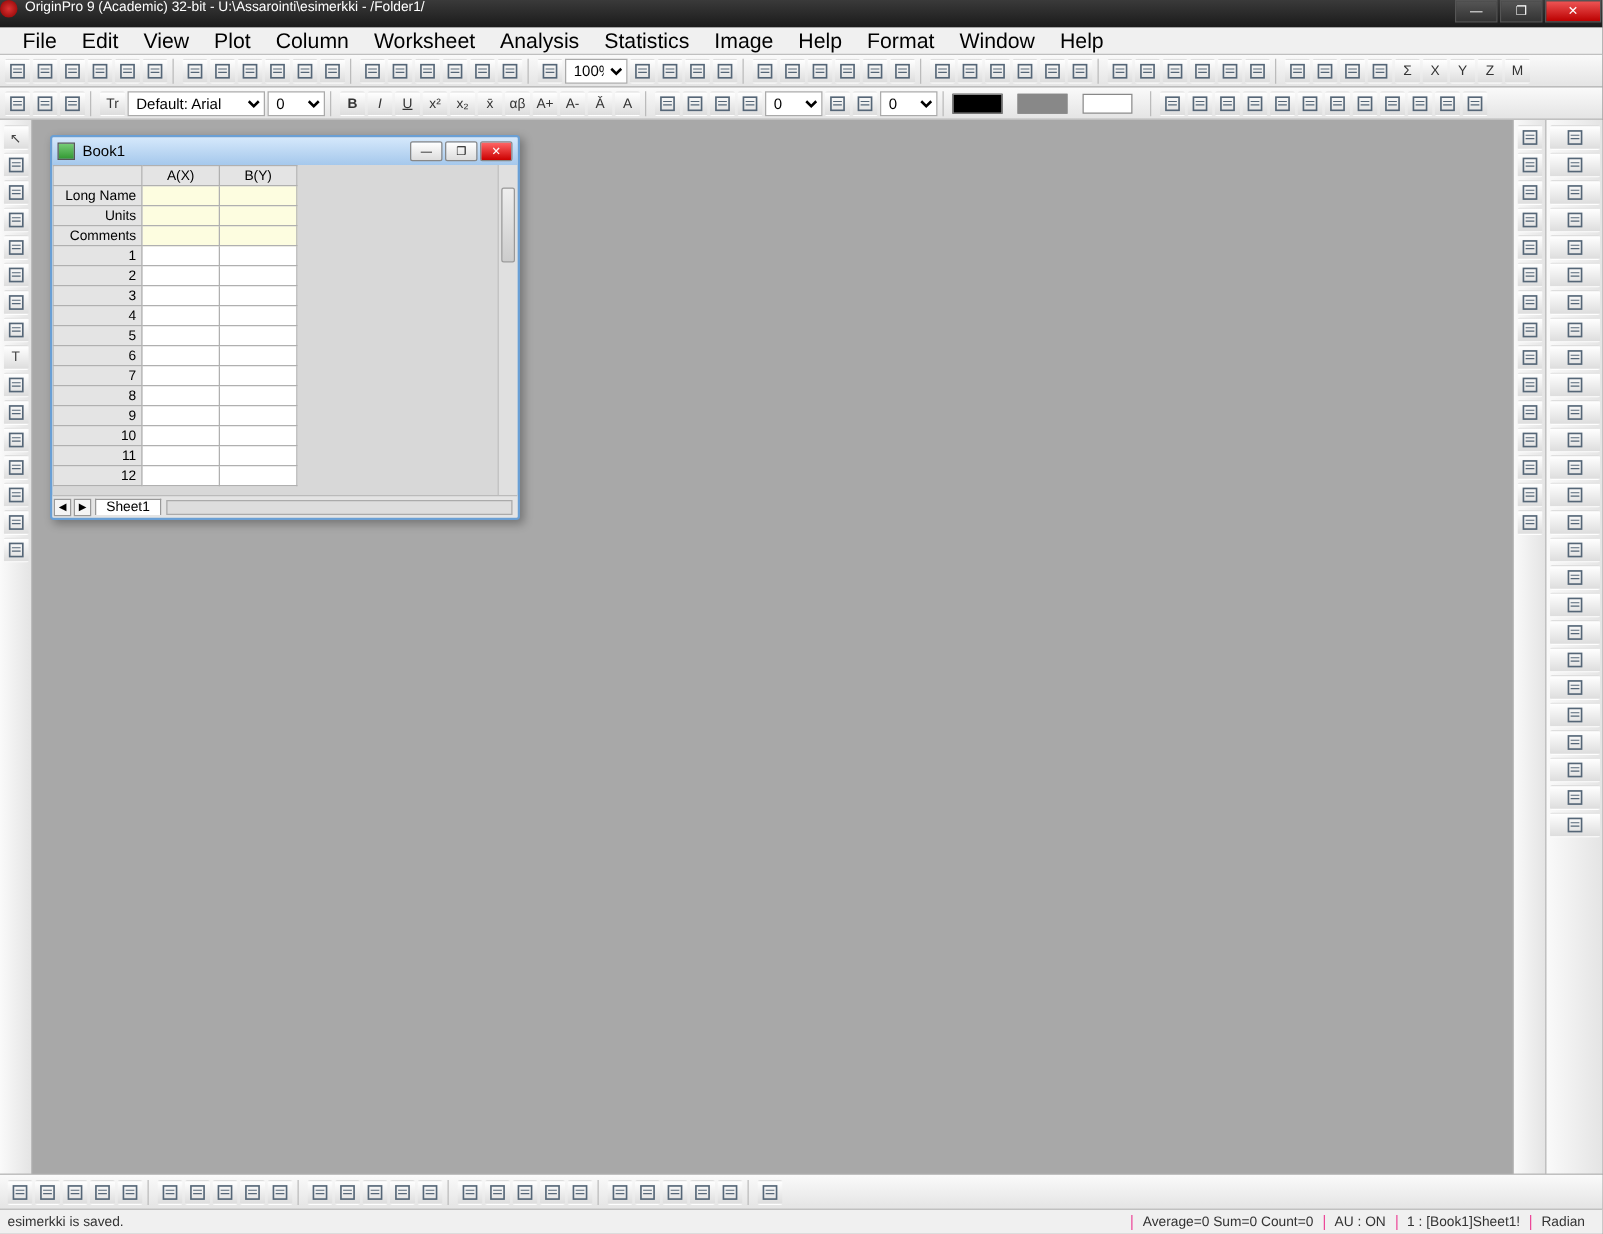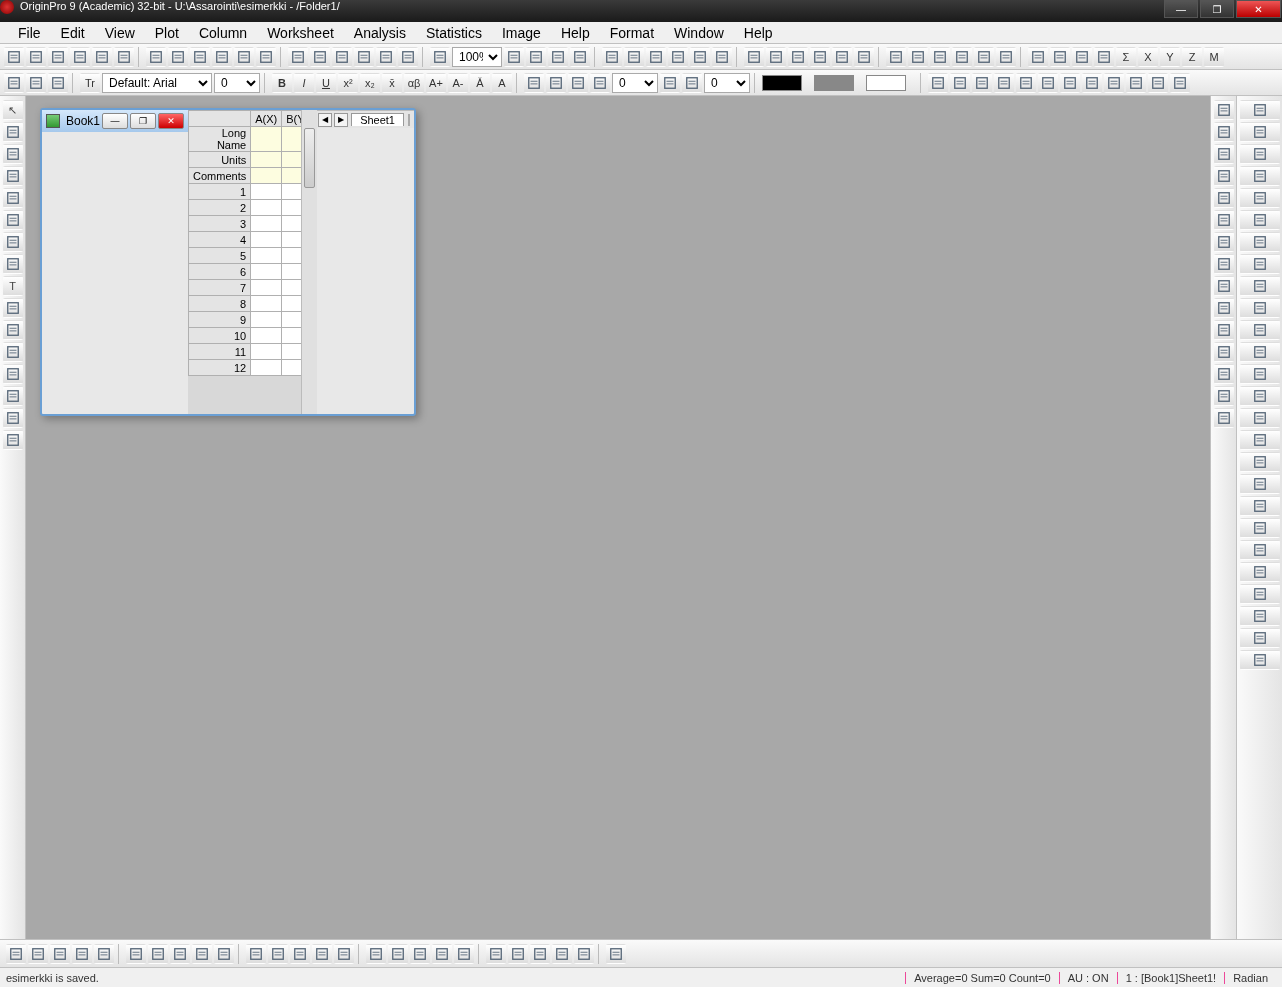--- a/index.html
+++ b/index.html
@@ -6,21 +6,21 @@
 html, body { width: 1282px; height: 987px; overflow: hidden; background: #a0a0a0; }
 
 
 .titlebar { height: 22px; background: linear-gradient(#3a3a3a,#1a1a1a); color: #fff; display: flex; align-items: flex-start; font-size: 11px; padding-left: 0; }
 .titlebar .app-icon { width: 14px; height: 14px; background: radial-gradient(circle,#d33,#800); border-radius: 50%; margin-right: 6px; }
 .titlebar .spacer { flex: 1; }
 .win-btn { width: 34px; height: 18px; margin: 0 1px; border: 1px solid #555; display: flex; align-items: center; justify-content: center; font-size: 10px; color: #fff; background: linear-gradient(#555,#333); }
 .win-btn.close { background: linear-gradient(#e55,#b00); width: 45px; }
 
 
-.menubar { height: 22px; background: #f0f0f0; border-bottom: 1px solid #c0c0c0; display: flex; align-items: center; padding-left: 8px; font-size: 14px; }
+.menubar { height: 22px; background: #f0f0f0; border-bottom: 1px solid #c0c0c0; display: flex; align-items: center; padding-left: 8px; font-size: 17px; }
 .menubar .menu-item { padding: 2px 10px; cursor: default; }
 
 
 .toolbar-row { height: 26px; background: linear-gradient(#fafafa,#e4e4e4); border-bottom: 1px solid #c0c0c0; display: flex; align-items: center; padding: 0 4px; gap: 2px; overflow: hidden; }
 .tbtn { width: 20px; height: 20px; border: 1px solid transparent; display: flex; align-items: center; justify-content: center; font-size: 11px; color: #333; background: linear-gradient(#fff,#ddd); border-radius: 2px; cursor: default; }
 .tsep { width: 4px; height: 20px; border-left: 1px solid #bbb; margin: 0 2px; }
 .tcombo { height: 20px; font-size: 12px; border: 1px solid #aaa; background: #fff; padding: 0 2px; }
 .tcombo.font { width: 110px; }
 .tcombo.sz { width: 46px; }
 .tcombo.zoom { width: 50px; }
@@ -32,21 +32,21 @@
 
 .side-left { position: absolute; left: 0; top: 96px; width: 26px; bottom: 48px; background: linear-gradient(90deg,#fafafa,#e4e4e4); border-right: 1px solid #c0c0c0; display: flex; flex-direction: column; align-items: center; padding-top: 4px; gap: 2px; }
 .side-right { position: absolute; right: 46px; top: 96px; width: 26px; bottom: 48px; background: linear-gradient(90deg,#fafafa,#e4e4e4); border-left: 1px solid #c0c0c0; display: flex; flex-direction: column; align-items: center; padding-top: 4px; gap: 2px; }
 .side-right2 { position: absolute; right: 0; top: 96px; width: 46px; bottom: 48px; background: linear-gradient(90deg,#fafafa,#e4e4e4); border-left: 1px solid #c0c0c0; display: flex; flex-direction: column; align-items: center; padding-top: 4px; gap: 2px; }
 .sbtn { width: 20px; height: 20px; border: 1px solid transparent; display: flex; align-items: center; justify-content: center; font-size: 11px; color: #444; background: linear-gradient(#fff,#ddd); border-radius: 2px; }
 
 
 .workspace { position: absolute; left: 26px; right: 72px; top: 96px; bottom: 48px; background: #a8a8a8; }
 
 
-.bookwin { position: absolute; left: 14px; top: 12px; width: 376px; height: 308px; background: #e8e8e8; border: 2px solid #6a9fd4; border-radius: 3px; box-shadow: 3px 3px 8px rgba(0,0,0,.3); display: flex; flex-direction: row; }
+.bookwin { position: absolute; left: 14px; top: 12px; width: 376px; height: 308px; background: #e8e8e8; border: 2px solid #6a9fd4; border-radius: 3px; box-shadow: 3px 3px 8px rgba(0,0,0,.3); display: flex; flex-direction: column; }
 .bookwin .bw-title { height: 22px; background: linear-gradient(#d5e8fb,#a5c8ec); display: flex; align-items: center; padding: 0 4px; font-size: 12px; color: #000; }
 .bw-title .bw-icon { width: 14px; height: 14px; background: linear-gradient(#7c7,#393); border: 1px solid #555; margin-right: 6px; }
 .bw-title .spacer { flex: 1; }
 .bw-btn { width: 26px; height: 16px; border: 1px solid #888; background: linear-gradient(#fff,#ddd); margin-left: 2px; font-size: 9px; display: flex; align-items: center; justify-content: center; border-radius: 2px; }
 .bw-btn.close { background: linear-gradient(#f66,#c00); color: #fff; }
 .bw-body { flex: 1; display: flex; overflow: hidden; }
 .bw-grid { border-collapse: collapse; font-size: 11px; background: #fff; }
 .bw-grid th, .bw-grid td { border: 1px solid #b0b0b0; height: 16px; padding: 0 4px; text-align: right; }
 .bw-grid th { background: #e4e4e4; font-weight: normal; text-align: center; }
 .bw-grid .rowhead { background: #e4e4e4; text-align: right; width: 71px; }

